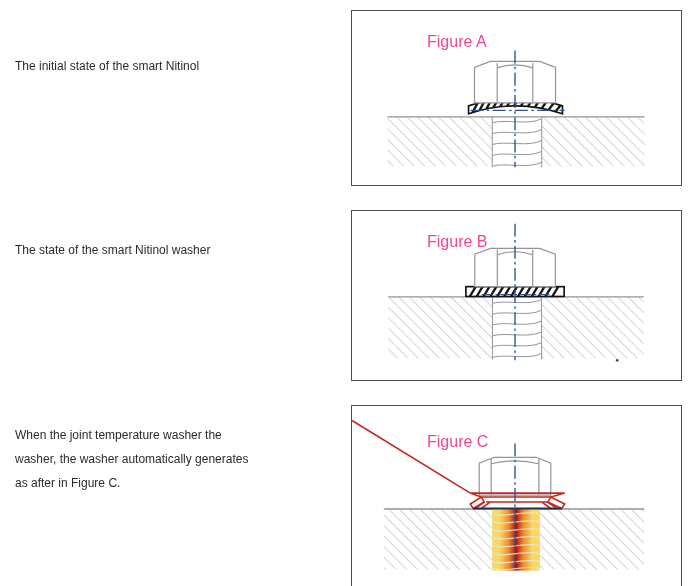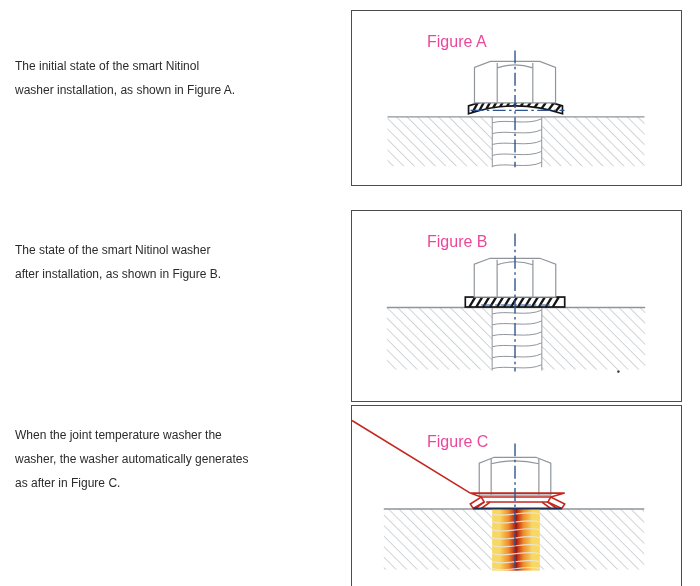--- a/index.html
+++ b/index.html
@@ -17,25 +17,23 @@
     position:absolute;left:31px;font-size:16px;line-height:20px;
     color:#ec4899;white-space:nowrap;margin-left:44px;
   }
   .figsvg{position:absolute;left:0;top:0;width:100%;height:100%;}
 </style>
 </head>
 <body>
 
 <div class="para" style="top:54px">
   <div class="line">The initial state of the smart Nitinol</div>
-  <div class="line">washer installation, as shown in Figure A.</div>
 </div>
 <div class="para" style="top:238px">
   <div class="line">The state of the smart Nitinol washer</div>
-  <div class="line">after installation, as shown in Figure B.</div>
 </div>
 <div class="para" style="top:423px">
   <div class="line">When the joint temperature washer the</div>
   <div class="line">washer, the washer automatically generates</div>
   <div class="line">as after in Figure C.</div>
 </div>
 
 <div class="figbox" style="top:10px;height:176px">
   <svg class="figsvg" viewBox="0 0 331 176">
     <defs>
@@ -83,21 +81,21 @@
       <line x1="182" y1="52.5" x2="182" y2="93"></line>
       <path d="M146,57.5 Q164,51.5 182,57.5" fill="none"></path>
     </g>
 
     <line x1="119" y1="100.5" x2="214" y2="100.5" style="stroke:var(--centerline_blue,#2e5490)" stroke-width="1.2" stroke-dasharray="13 3.5 2.5 3.5"></line>
     <line x1="164" y1="40" x2="164" y2="158" style="stroke:var(--centerline_blue,#2e5490)" stroke-width="1.4" stroke-dasharray="13 3.5 2.5 3.5"></line>
   </svg>
   <span class="figlabel" style="top:21px">Figure A</span>
 </div>
 
-<div class="figbox" style="top:210px;height:192px">
+<div class="figbox" style="top:210px;height:171px">
   <svg class="figsvg" viewBox="0 0 331 172">
     <defs>
       <pattern id="hatchB" width="7.5" height="7.5" patternUnits="userSpaceOnUse" patternTransform="rotate(-45)">
         <line x1="0" y1="0" x2="0" y2="7.5" style="stroke:var(--hatch_line,#a3a8ad)" stroke-width="1"></line>
       </pattern>
     </defs>
     <rect x="35" y="87.5" width="106" height="62.5" fill="url(#hatchB)"></rect>
     <rect x="191" y="87.5" width="104" height="62.5" fill="url(#hatchB)"></rect>
     <line x1="35" y1="87.5" x2="295" y2="87.5" style="stroke:var(--draw_line,#8f959b)" stroke-width="1.3"></line>
     <g style="stroke:var(--draw_line,#8f959b)" stroke-width="1" fill="none">

